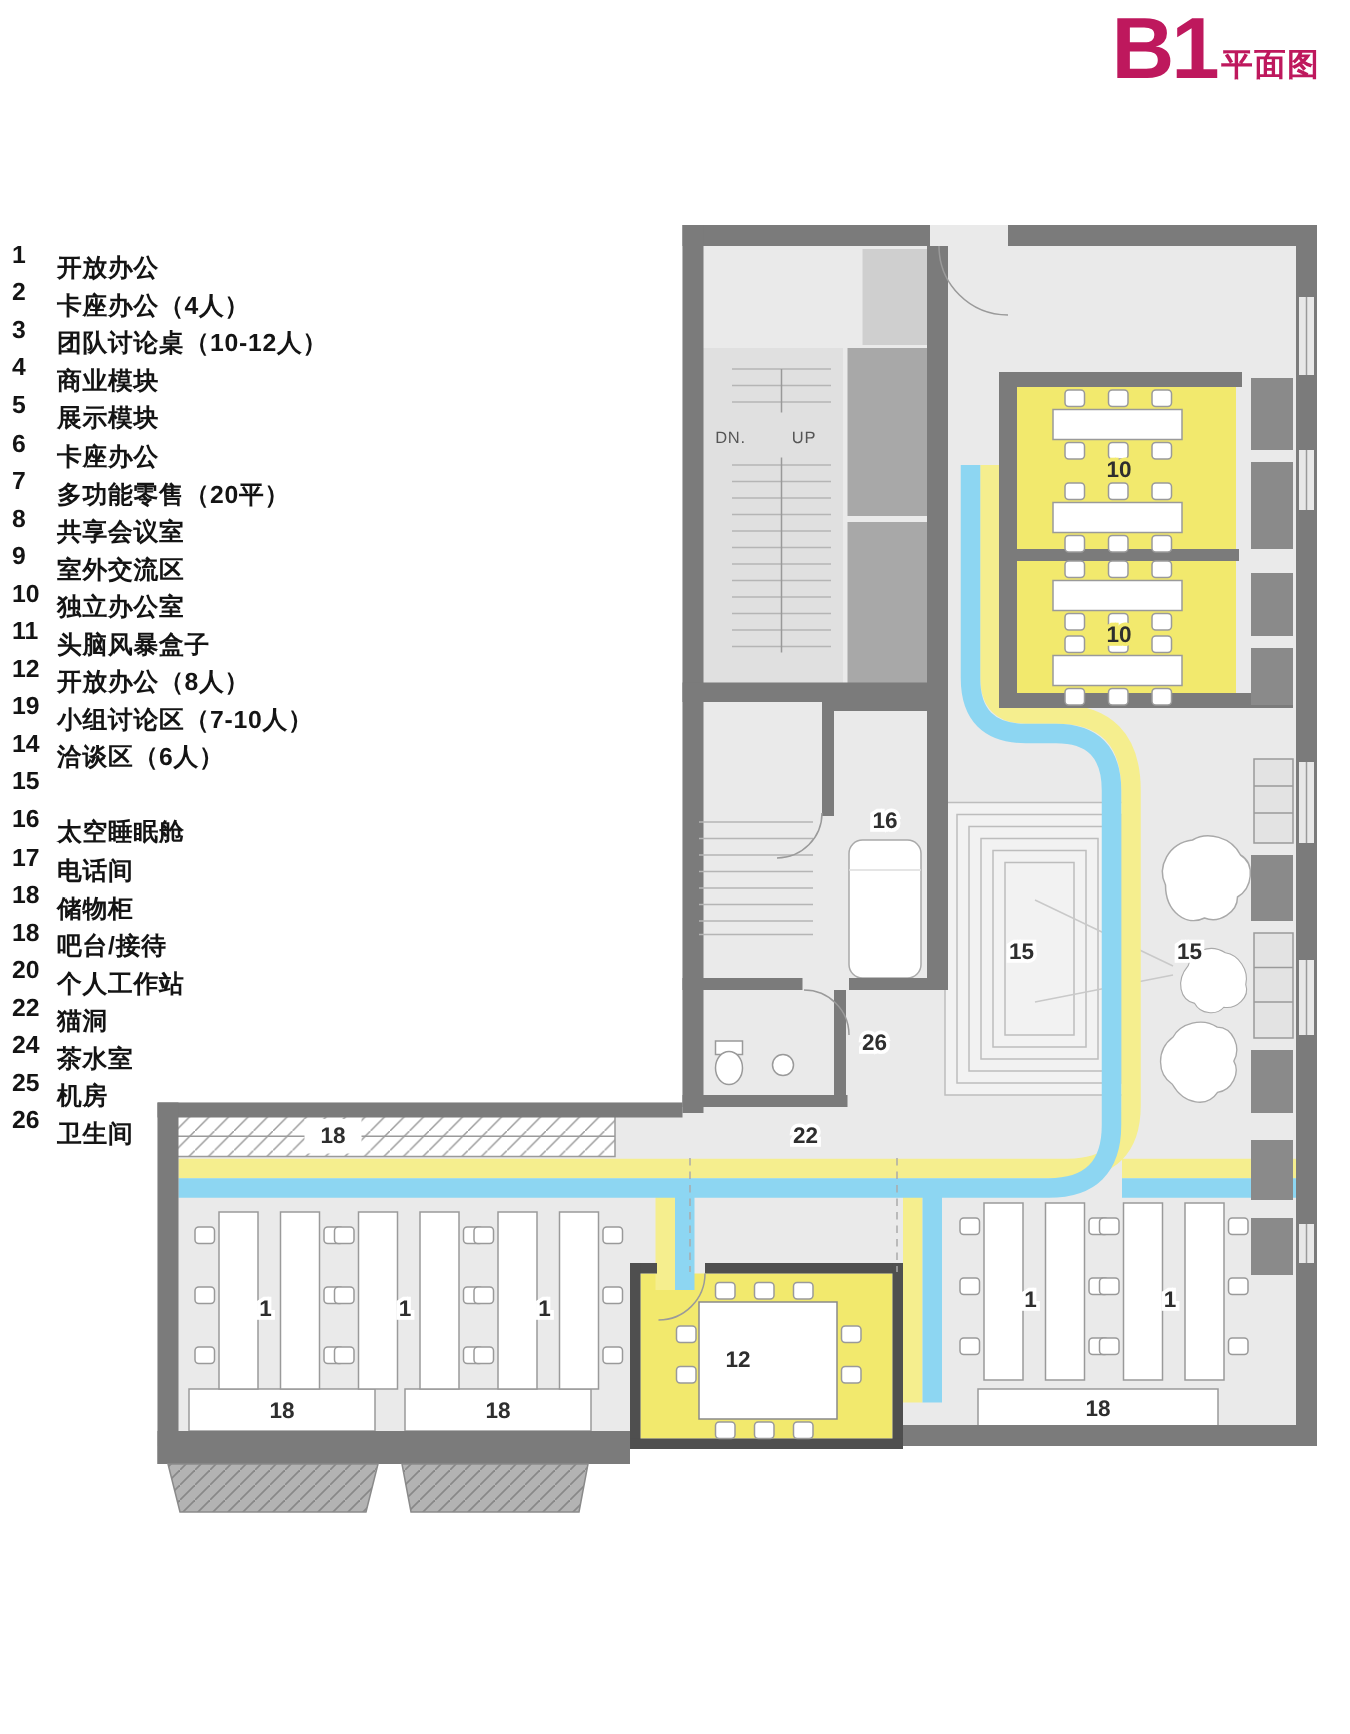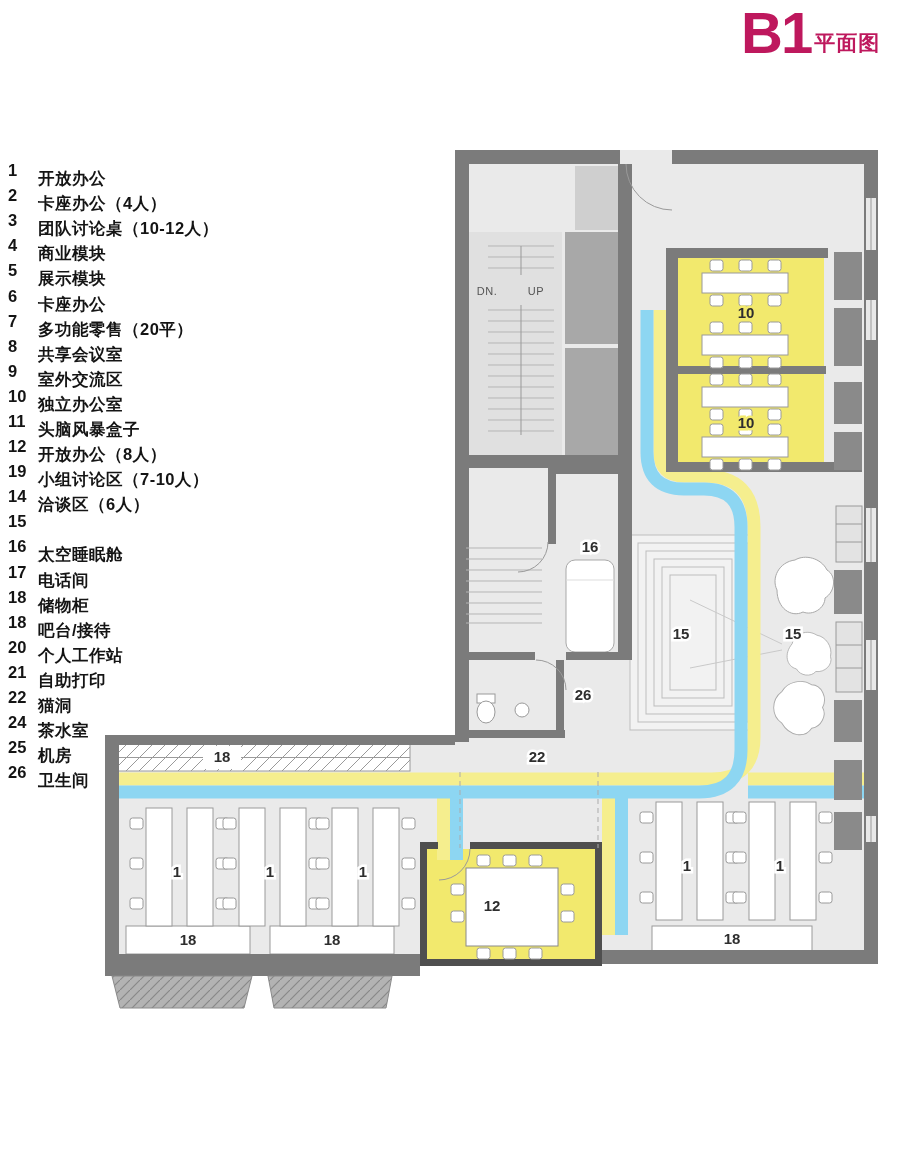--- a/index.html
+++ b/index.html
@@ -337,24 +337,20 @@
       </div>
     <div class="lrow">
         <span class="lnum">18</span>
         <span class="llab">吧台/接待</span>
       </div>
     <div class="lrow">
         <span class="lnum">20</span>
         <span class="llab">个人工作站</span>
       </div>
     <div class="lrow">
-        <span class="lnum">21</span>
-        <span class="llab">自助打印</span>
-      </div>
-    <div class="lrow">
         <span class="lnum">22</span>
         <span class="llab">猫洞</span>
       </div>
     <div class="lrow">
         <span class="lnum">24</span>
         <span class="llab">茶水室</span>
       </div>
     <div class="lrow">
         <span class="lnum">25</span>
         <span class="llab">机房</span>

